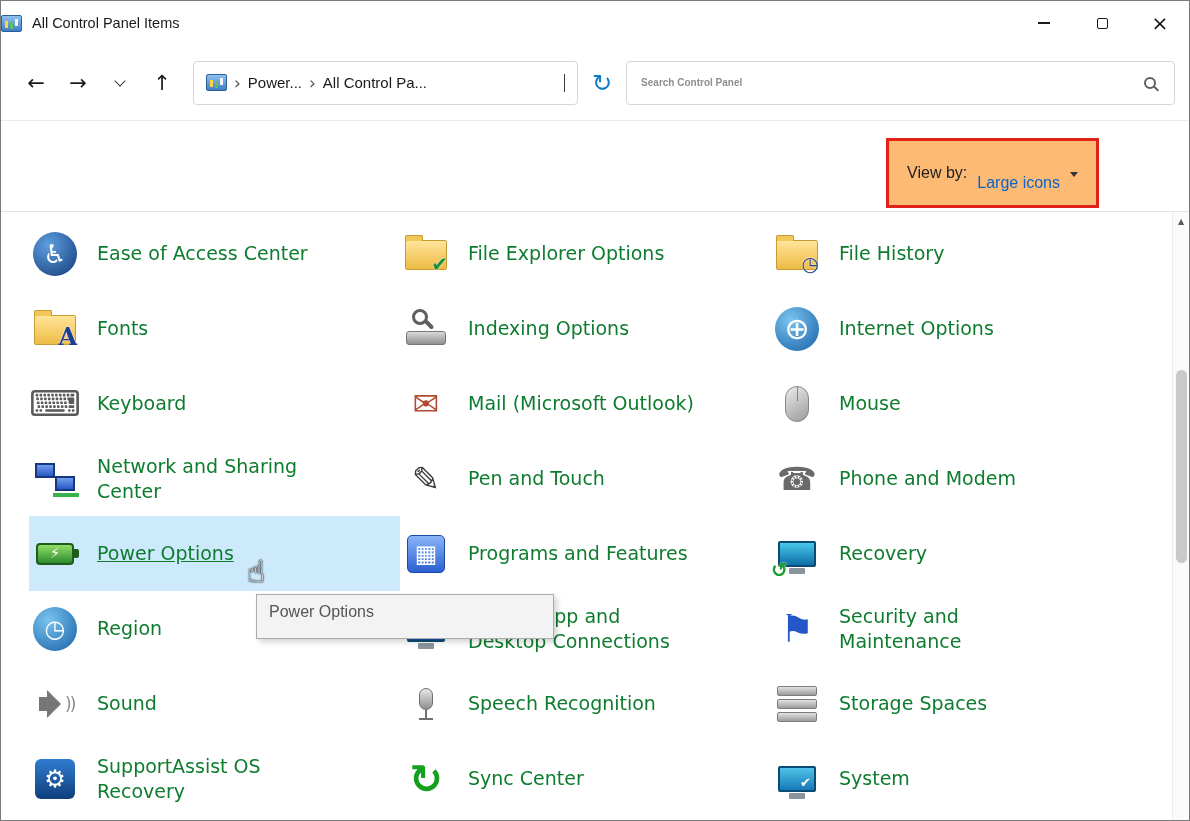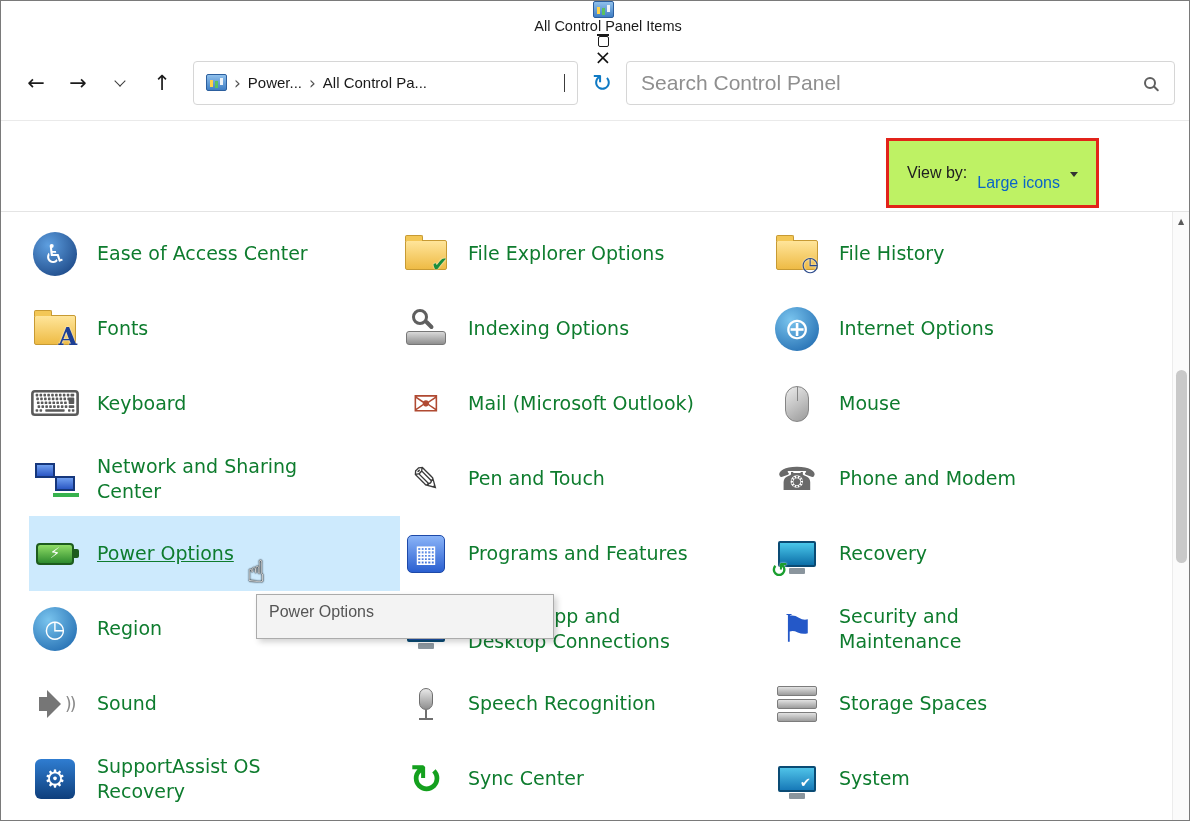--- a/index.html
+++ b/index.html
@@ -1,50 +1,50 @@
 <!DOCTYPE html>
 <html><head>
 <meta charset="utf-8">
 <style>
   * { margin:0; padding:0; box-sizing:border-box; }
   html,body { background:#fff; }
   body { font-family:"Liberation Sans","DejaVu Sans",sans-serif; }
   .window { position:relative; width:1190px; height:821px; background:#fff; border:1px solid #7a7a7a; overflow:hidden; }
 
   
-  .titlebar { height:44px; display:flex; align-items:center; padding-left:16px; background:#fff;flex-direction:column; }
+  .titlebar { height:44px; display:flex; align-items:center; background:#fff; }
   .tb-title { font-size:14.5px; color:#1a1a1a; margin-left:10px; }
   .tb-spacer { flex:1; }
   .tb-btn { width:58px; height:44px; display:flex; align-items:center; justify-content:center; }
   .min-glyph { width:12px; height:1.5px; background:#1a1a1a; }
   .max-glyph { width:11px; height:11px; border:1.2px solid #1a1a1a; border-radius:2px; }
   .close-glyph { font-size:20px; color:#111; line-height:1; font-family:"DejaVu Sans",sans-serif; }
 
   .cp-ico { position:relative; width:21px; height:17px; border-radius:2px; background:linear-gradient(#8fc0ec,#3f7ec4); border:1px solid #2c5f9e; display:inline-block; flex:0 0 auto; }
   .cp-ico::before { content:""; position:absolute; left:3px; bottom:3px; width:3px; height:7px; background:#ffd24a; box-shadow:5px 1px 0 #59c161, 10px -2px 0 #eef3f8; }
 
   
   .toolbar { height:76px; display:flex; align-items:center; padding:0 14px; border-bottom:1px solid #eaeaea; }
   .nav-btn { width:42px; height:40px; display:flex; align-items:center; justify-content:center; font-size:21px; color:#1b1b1b; font-family:"DejaVu Sans",sans-serif; }
   .chev { width:8px; height:8px; border-right:1.6px solid #3c3c3c; border-bottom:1.6px solid #3c3c3c; transform:rotate(45deg); margin-top:-4px; }
   .breadcrumb { width:385px; height:44px; border:1px solid #d6d6d6; border-radius:4px; display:flex; align-items:center; padding:0 12px; gap:7px; margin-left:10px; }
   .bc-seg { font-size:15px; color:#191919; white-space:nowrap; }
   .bc-sep { font-size:17px; color:#555; font-family:"DejaVu Sans",sans-serif; }
   .bc-caret { margin-left:auto; }
   .refresh { margin:0 14px; font-size:24px; color:#0f7ac4; font-family:"DejaVu Sans",sans-serif; }
   .search { flex:1; height:44px; border:1px solid #d6d6d6; border-radius:4px; display:flex; align-items:center; padding:0 14px; }
-  .search input { border:none; outline:none; flex:1; font-size:21px; color:#333; font-family:inherit; background:transparent; }
+  .search input { border:none; outline:none; flex:1; font-size:10px; color:#333; font-family:inherit; background:transparent;font-weight:bold; }
   .search input::placeholder { color:#8f8f8f; }
   .smag { position:relative; width:12px; height:12px; border:2px solid #5f5f5f; border-radius:50%; flex:0 0 auto; margin-right:4px; }
   .smag::after { content:""; position:absolute; width:2px; height:7px; background:#5f5f5f; right:-3px; bottom:-5px; transform:rotate(-45deg); border-radius:1px; }
 
   
   .header { position:relative; height:91px; border-bottom:1px solid #e4e4e4; }
   .page-title { position:absolute; left:30px; top:30px; font-size:21px; color:#0033a0; }
-  .viewby { position:absolute; right:90px; top:17px; border:3px solid #e2231a; padding:13px 18px; display:flex; align-items:center; gap:10px; background:#bef264; }
+  .viewby { position:absolute; right:90px; top:17px; border:3px solid #e2231a; padding:13px 18px; display:flex; align-items:center; gap:10px; background:#fdba74; }
   .vb-label { font-size:16px; color:#202020; }
   .vb-value { font-size:16px; color:#0a64c8;margin-top:20px; }
   .vb-caret { width:0; height:0; border-left:4px solid transparent; border-right:4px solid transparent; border-top:5px solid #333; margin-top:2px; }
 
   
   .content { position:relative; height:610px; }
   .grid { display:grid; grid-template-columns:1fr 1fr 1fr; grid-auto-rows:75px; padding:4px 30px 0 28px; margin-right:17px; }
   .cell { display:flex; align-items:center; gap:18px; padding:0 8px 0 2px; }
   .cell.sel { background:#cdeafd; }
   .label { font-size:19px; color:#0e7c2e; max-width:232px; line-height:1.3; font-family:"DejaVu Sans",sans-serif; }

